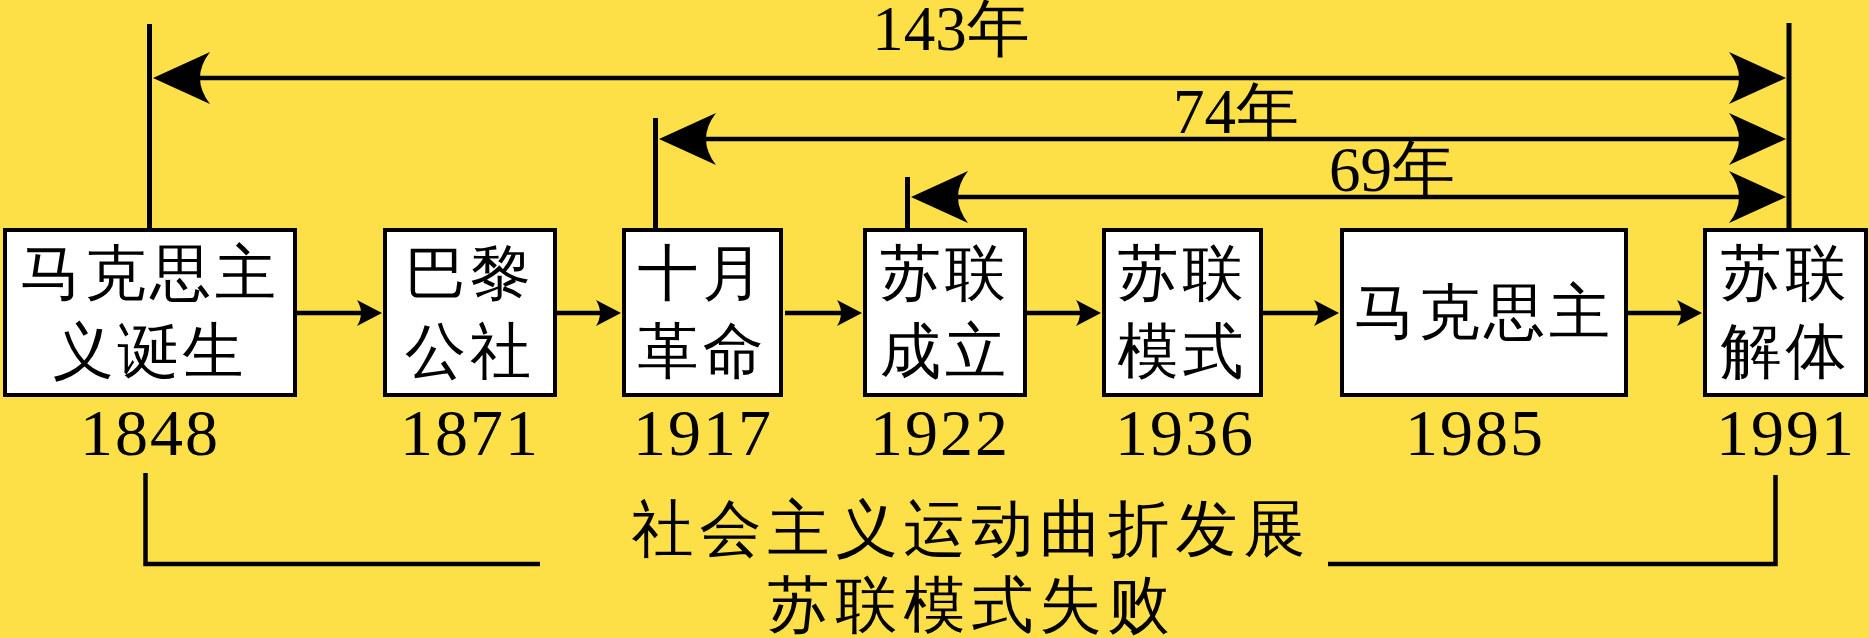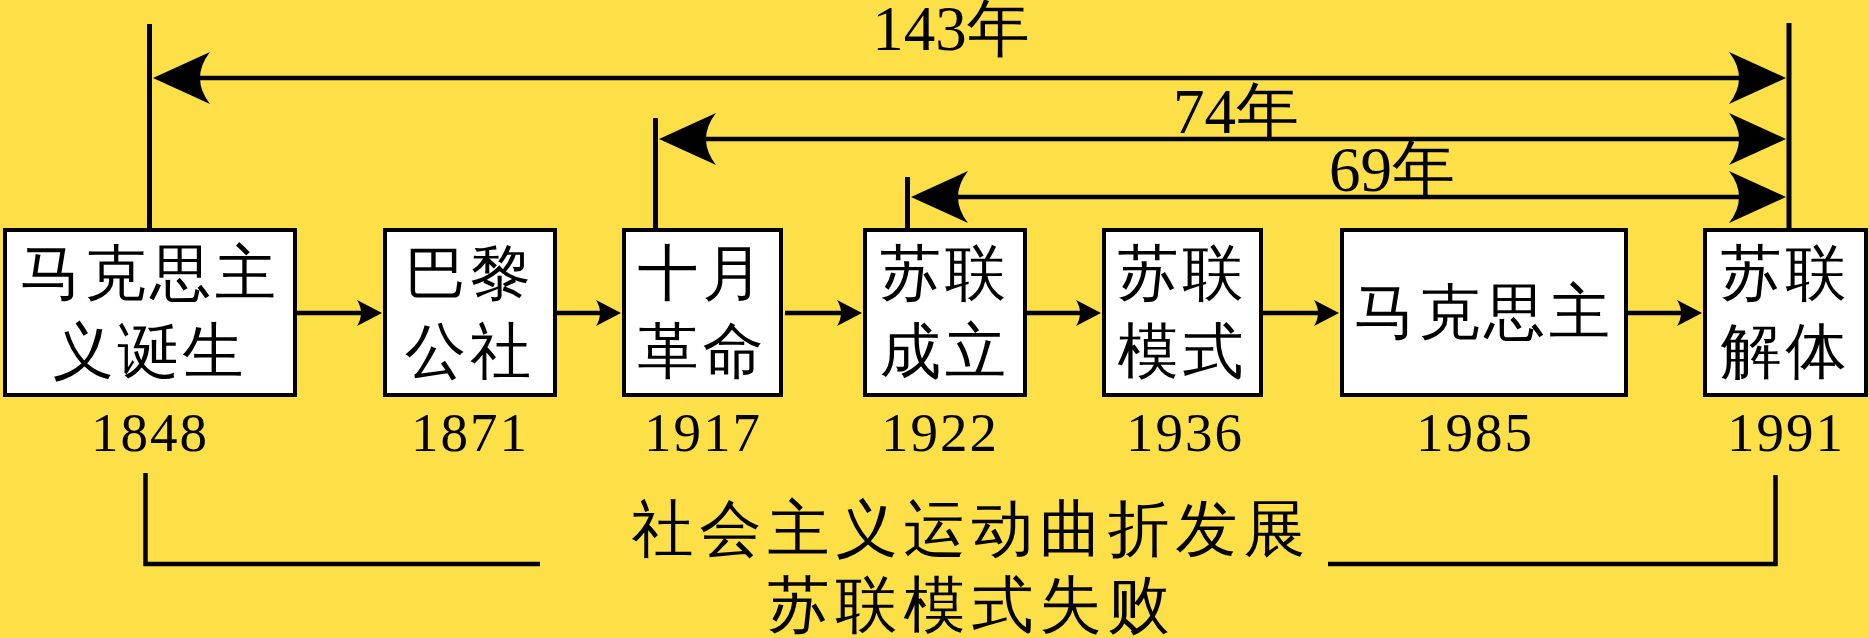--- a/index.html
+++ b/index.html
@@ -13,21 +13,21 @@
     position:absolute;top:228px;height:169px;border:4px solid #000;
     box-sizing:border-box;background:#fff;
     display:flex;flex-direction:column;justify-content:center;
   }
   .event .bl{
     text-align:center;font-size:61px;line-height:78px;
     letter-spacing:4px;white-space:nowrap;
   }
   .year{
     position:absolute;top:403px;transform:translateX(-50%);
-    font-size:55px;line-height:60px;letter-spacing:2px;white-space:nowrap;
+    font-size:66px;line-height:60px;letter-spacing:2px;white-space:nowrap;
   }
   .span-label{
     position:absolute;transform:translateX(-50%);
     font-size:63px;line-height:58px;white-space:nowrap;
   }
   .caption{
     position:absolute;left:0;width:1869px;text-align:center;
     font-size:62px;line-height:74px;letter-spacing:6px;white-space:nowrap;padding-left:37px;
   }
   .cap1{top:492px;}

